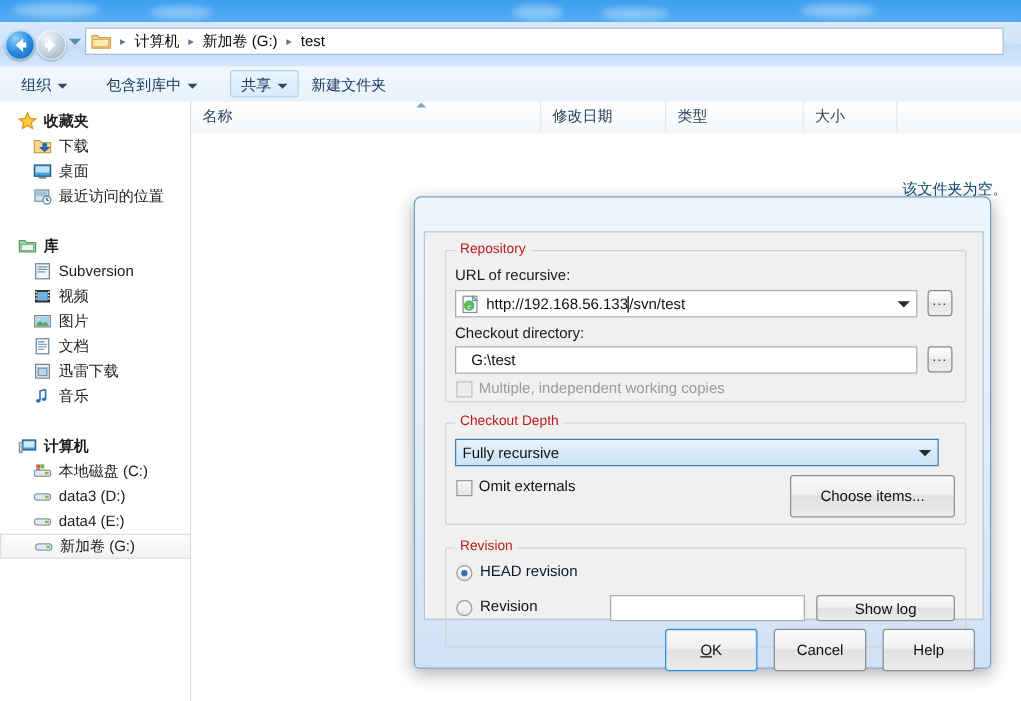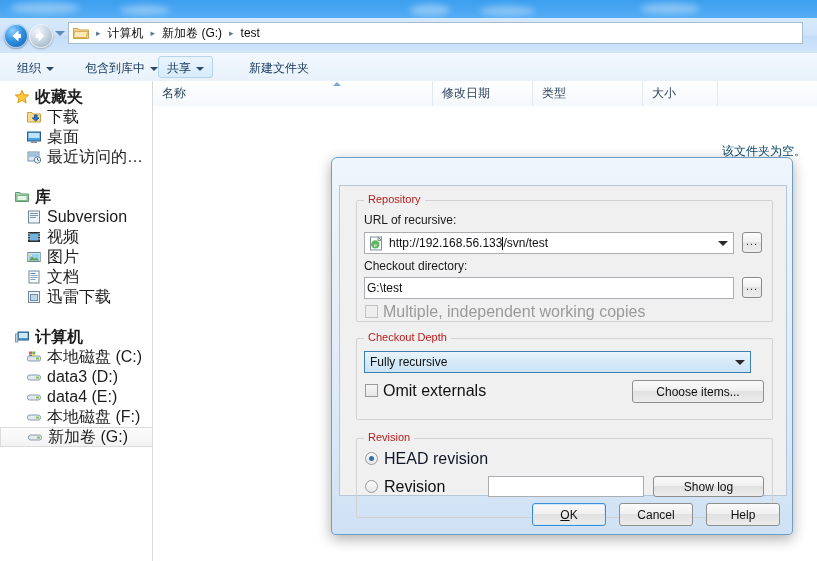--- a/index.html
+++ b/index.html
@@ -96,21 +96,21 @@
 
   
   .sidebar {
     position: absolute; left: 0; top: 63px; width: 152px; height: 480px;
     background: #ffffff; border-right: 1px solid #d9d9d9;
     overflow: hidden;
   }
   .nav-group { margin-top: 6px; }
   .nav-row {
     height: 20px; display: flex; align-items: center;
-    padding-left: 14px; font-size: 16px; color: #1c1c1c; white-space: nowrap;
+    padding-left: 14px; font-size: 12px; color: #1c1c1c; white-space: nowrap;
     box-sizing: border-box;
   }
   .nav-row.child { padding-left: 26px; }
   .nav-row.selected {
     background: linear-gradient(to bottom,#fdfdfd 0%, #f2f2f2 100%);
     border: 1px solid #dcdcdc; border-right: none;
     margin-right: -1px;
   }
   .nav-ico { width: 16px; height: 16px; margin-right: 5px; flex: none; position: relative; }
   .nav-label { overflow: hidden; text-overflow: ellipsis; }
@@ -203,32 +203,32 @@
     border: 1px solid #8a8a8a; border-radius: 3px;
     display:flex; align-items: center; justify-content: center;
     font-size: 11px; color: #333; letter-spacing: 1px; box-sizing: border-box;
     padding-bottom: 4px;
   }
   .checkbox {
     position: absolute; width: 13px; height: 13px;
     border: 1px solid #9a9a9a; background: linear-gradient(to bottom,#f6f6f6,#e6e6e6);
     box-sizing: border-box;
   }
-  .chk-label { position: absolute; font-size: 16px; }
+  .chk-label { position: absolute; font-size: 12px; }
   .radio {
     position: absolute; width: 13px; height: 13px; border-radius: 50%;
     border: 1px solid #9a9a9a; background: linear-gradient(to bottom,#fbfbfb,#e7e7e7);
     box-sizing: border-box;
   }
   .radio.checked::after {
     content:''; position:absolute; left:3px; top:3px;
     width: 5px; height: 5px; border-radius: 50%; background: #2c6fb5;
   }
   .dlg-btn {
-    position: absolute; height: 23px;
+    position: absolute; height: 34px;
     background: linear-gradient(to bottom,#fafafa 0%, #f0f0f0 45%, #e1e1e1 50%, #ececec 100%);
     border: 1px solid #8e8e8e; border-radius: 3px;
     display:flex; align-items:center; justify-content:center;
     font-size: 12px; color: #101010; box-sizing: border-box;
   }
   .dlg-btn.default {
     border: 1px solid #3c8fd4;
     box-shadow: 0 0 0 1px #cfe6f8 inset;
   }
   .combo {
@@ -284,21 +284,21 @@
       </div>
     </div>
 
     <div class="toolbar-row">
       <div class="tb-item" style="left:8px;">
         <span>组织</span><span class="tb-caret"></span>
       </div>
       <div class="tb-item" style="left:76px;text-align:right;">
         <span>包含到库中</span><span class="tb-caret"></span>
       </div>
-      <div class="tb-item active" style="left:158px;text-align:center;">
+      <div class="tb-item active" style="left:184px;text-align:center;">
         <span>共享</span><span class="tb-caret"></span>
       </div>
       <div class="tb-item" style="left:240px;">
         <span>新建文件夹</span>
       </div>
     </div>
 
     <div class="sidebar">
 
       <div class="nav-group">
@@ -405,20 +405,30 @@
         </div>
         <div class="nav-row child">
           <span class="nav-ico">
             <svg width="16" height="16" viewBox="0 0 16 16">
                 <rect x="2.5" y="2.5" width="11" height="11" fill="#eaf1f7" stroke="#6f8798"></rect>
                 <rect x="4.5" y="5.5" width="7" height="6" fill="#bcd6ea" stroke="#7390a8"></rect>
               </svg>
           </span>
           <span class="nav-label">迅雷下载</span>
         </div>
+        <div class="nav-row child">
+          <span class="nav-ico">
+            <svg width="16" height="16" viewBox="0 0 16 16">
+                <path d="M10.5 2.5 L10.5 10.2 M10.5 2.5 L6 3.8 L6 11.2" stroke="#2f72b8" stroke-width="1.3" fill="none"></path>
+                <ellipse cx="4.6" cy="11.6" rx="1.9" ry="1.5" fill="#2f72b8"></ellipse>
+                <ellipse cx="9.2" cy="10.4" rx="1.7" ry="1.4" fill="#2f72b8"></ellipse>
+              </svg>
+          </span>
+          <span class="nav-label">音乐</span>
+        </div>
       </div>
 
       <div class="nav-spacer"></div>
 
       <div class="nav-group">
         <div class="nav-row">
           <span class="nav-ico">
             <svg width="16" height="16" viewBox="0 0 16 16">
                 <rect x="4" y="3" width="10.5" height="8" fill="#4a9fe0" stroke="#2b5c85"></rect>
                 <rect x="5" y="4" width="8.5" height="5" fill="#cfe9fb"></rect>
@@ -450,29 +460,20 @@
           <span class="nav-label">data3 (D:)</span>
         </div>
         <div class="nav-row child">
           <span class="nav-ico">
             <svg width="16" height="16" viewBox="0 0 16 16">
                 <rect x="1.5" y="6" width="13" height="5" rx="2.2" fill="#e3e9ee" stroke="#8a9bab"></rect>
                 <rect x="10" y="7.6" width="3" height="1.9" fill="#7fc24a"></rect>
               </svg>
           </span>
           <span class="nav-label">data4 (E:)</span>
-        </div>
-        <div class="nav-row child">
-          <span class="nav-ico">
-            <svg width="16" height="16" viewBox="0 0 16 16">
-                <rect x="1.5" y="6" width="13" height="5" rx="2.2" fill="#e3e9ee" stroke="#8a9bab"></rect>
-                <rect x="10" y="7.6" width="3" height="1.9" fill="#7fc24a"></rect>
-              </svg>
-          </span>
-          <span class="nav-label">本地磁盘 (F:)</span>
         </div>
         <div class="nav-row child selected">
           <span class="nav-ico">
             <svg width="16" height="16" viewBox="0 0 16 16">
                 <rect x="1.5" y="6" width="13" height="5" rx="2.2" fill="#e3e9ee" stroke="#8a9bab"></rect>
                 <rect x="10" y="7.6" width="3" height="1.9" fill="#7fc24a"></rect>
               </svg>
           </span>
           <span class="nav-label">新加卷 (G:)</span>
         </div>
@@ -527,21 +528,21 @@
             <span class="caret-bar"></span>
             <span class="tb-val">/svn/test</span>
           <span class="combo-arrow"></span>
         </div>
         <div class="browse-btn" style="left:385px; top:31px;">
           <span>...</span>
         </div>
 
         <span class="fld-label" style="left:7px; top:58px;">Checkout directory:</span>
 
-        <div class="textbox" style="left:7px; top:76px; width:370px; height:22px; padding-left:2px;">
+        <div class="textbox" style="left:7px; top:76px; width:370px; height:22px; padding-left:12px;">
           <span class="tb-val">G:\test</span>
         </div>
         <div class="browse-btn" style="left:385px; top:76px;">
           <span>...</span>
         </div>
 
         <div class="checkbox" style="left:8px; top:104px; background:#eeeeee; border-color:#c2c2c2;"></div>
         <span class="chk-label" style="left:26px; top:102px; color:#9a9a9a;">Multiple, independent working copies</span>
       </div>
 

